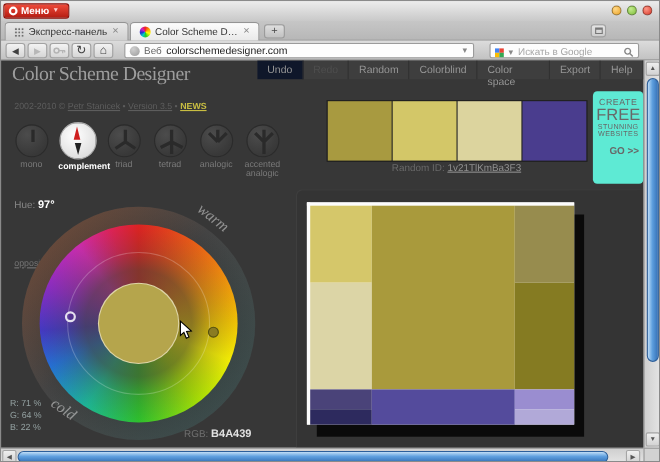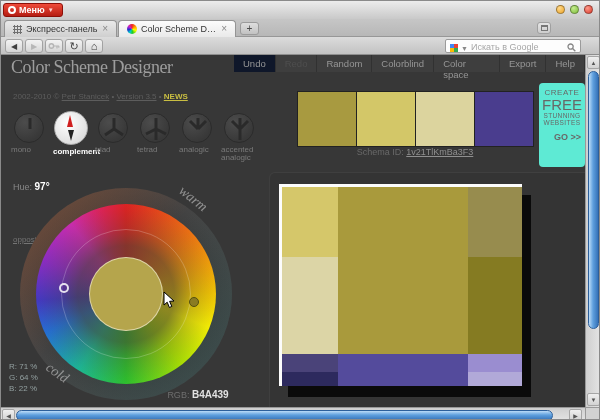--- a/index.html
+++ b/index.html
@@ -86,21 +86,21 @@
   .schema-line a { color:#8f8f8f; text-decoration:underline; }
 
   .ad-box { position:absolute; left:538px; top:28px; width:46px; height:84px; background:#5eead4; border-radius:4px;
     padding:5px 2px 0; color:#686868; text-align:center; overflow:hidden; }
   .ad-box .a1 { font-size:8px; letter-spacing:.5px; }
   .ad-box .a2 { font-size:15px; font-weight:normal; line-height:15px; }
   .ad-box .a3, .ad-box .a4 { font-size:6.5px; letter-spacing:.4px; }
   .ad-box .cta { font-size:9px; font-weight:bold; margin-top:6px; text-align:right; padding-right:2px; }
 
   .modes { position:absolute; left:10px; top:56px; display:flex; gap:7px; }
-  .mode { width:35px; text-align:left; }
+  .mode { width:35px; text-align:center; }
   .knob { width:30px; height:30px; margin:2px auto 0; border-radius:50%; position:relative;
     background:radial-gradient(circle at 35% 30%, #4c4c4c, #383838 72%); border:1px solid #2b2b2b; }
   .knob svg { position:absolute; left:0; top:0; }
   .knob-active { width:34px; height:34px; margin-top:0;
     background:radial-gradient(circle at 40% 35%, #ffffff, #dcdcdc 80%); border:1px solid #aaa; }
   .needle-red { position:absolute; left:50%; top:3px; margin-left:-3.5px; width:0; height:0;
     border-left:3.5px solid transparent; border-right:3.5px solid transparent; border-bottom:12px solid #cf1f1f; }
   .needle-dark { position:absolute; left:50%; bottom:3px; margin-left:-3px; width:0; height:0;
     border-left:3px solid transparent; border-right:3px solid transparent; border-top:11px solid #222; }
   .mode-label { margin-top:3px; font-size:8px; color:#7a7a7a; line-height:8px; }
@@ -218,20 +218,26 @@
           <path d="M5.6 4 H11 M9 4 V6.4 M10.8 4 V5.8" stroke="#b5b5b5" stroke-width="1.2" fill="none"></path>
         </svg>
       </div>
       <div class="nav-btn">
           <span class="reload-glyph">↻</span>
         </div>
       <div class="nav-btn">
           <span class="home-glyph">⌂</span>
         </div>
     </div>
+    <div class="addr-field">
+      <span class="web-dot"></span>
+      <span class="web-badge">Веб</span>
+      <span class="addr-url">colorschemedesigner.com</span>
+      <span class="addr-caret">▼</span>
+    </div>
     <div class="search-field">
       <span class="g-icon">
           <i></i>
           <i></i>
           <i></i>
           <i></i>
         </span>
       <span class="addr-caret">▼</span>
       <input class="search-input" readonly="" placeholder="Искать в Google" style="">
       <svg class="mag-icon" width="9" height="9" viewBox="0 0 9 9">
@@ -264,21 +270,21 @@
     </div>
 
     <div class="swatches">
       <div class="swatch" style="background-color: rgb(168, 154, 64);"></div>
       <div class="swatch" style="background-color: rgb(211, 199, 104);"></div>
       <div class="swatch" style="background-color: rgb(220, 212, 158);"></div>
       <div class="swatch" style="background-color: rgb(74, 61, 142);"></div>
     </div>
 
     <div class="schema-line">
-      <span>Schema ID:</span>
+      <span>Random ID:</span>
       <a>1v21TlKmBa3F3</a>
     </div>
 
     <div class="ad-box">
       <div class="a1">CREATE</div>
       <div class="a2">FREE</div>
       <div class="a3">STUNNING</div>
       <div class="a4">WEBSITES</div>
       <div class="cta">GO &gt;&gt;</div>
     </div>

